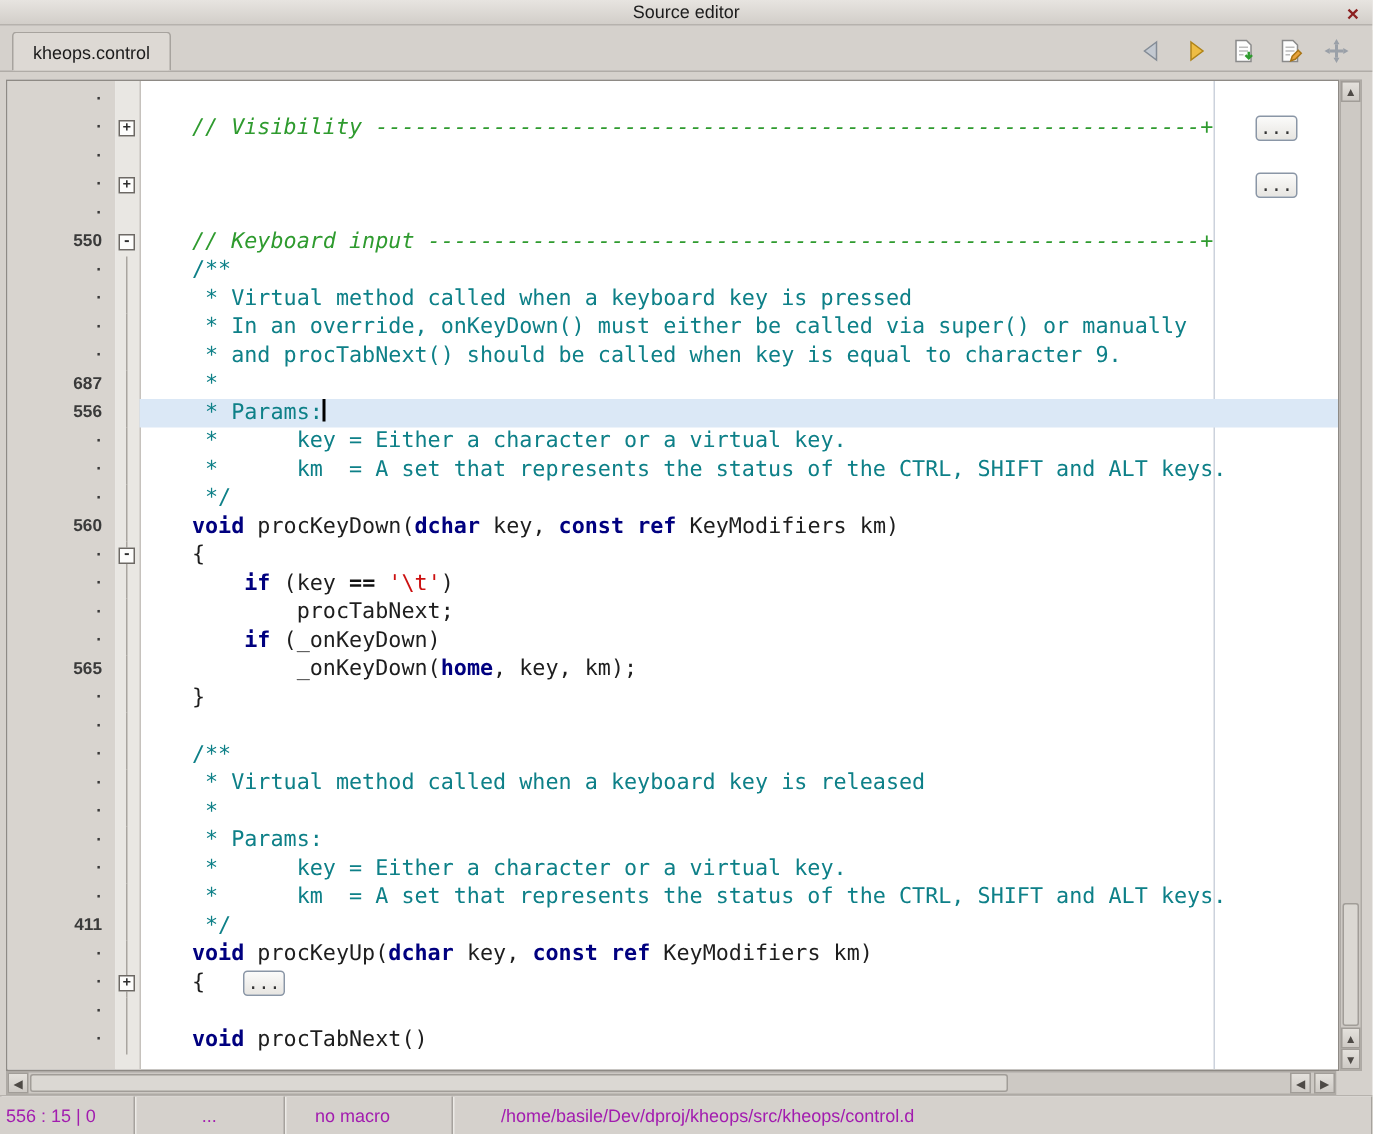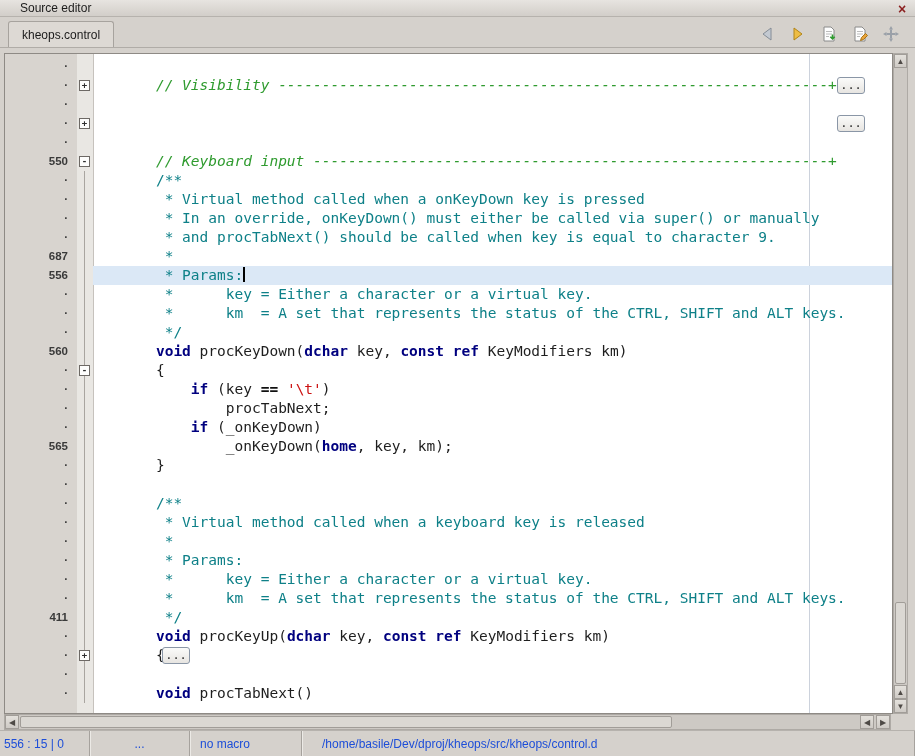--- a/index.html
+++ b/index.html
@@ -6,22 +6,22 @@
   body{
     width:915px;height:756px;position:relative;overflow:hidden;
     background:#d5d1cc;font-family:"Liberation Sans",sans-serif;
     -webkit-font-smoothing:antialiased;
   }
   
   .titlebar{
     position:absolute;left:0;top:0;width:100%;height:17px;
     background:linear-gradient(#e7e4e0,#d2cec9);
     border-bottom:1px solid #b6b2ad;
-    display:flex;align-items:center;
-    font-size:12px;color:#1c1c1c;box-sizing:border-box;padding-left:20px;
+    display:flex;align-items:center;justify-content:center;
+    font-size:12px;color:#1c1c1c;box-sizing:border-box;
   }
   .close-btn{
     position:absolute;right:5px;top:1px;width:16px;height:16px;
     font-size:14px;font-weight:bold;color:#8b1f1f;
     display:flex;align-items:center;justify-content:center;cursor:default;
   }
   
   .tabbar{
     position:absolute;left:0;top:20px;width:100%;height:28px;
     background:#d5d1cc;border-bottom:1px solid #b0aca7;box-sizing:border-box;
@@ -53,21 +53,21 @@
   }
   .foldcol{flex:0 0 16px;width:16px;position:relative;}
   .foldcol.line::before{content:"";position:absolute;left:7px;top:0;bottom:0;width:1px;background:#a9a5a0;}
   .foldbox{
     position:absolute;left:2px;top:4px;width:9px;height:9px;
     background:#fdfdfc;border:1px solid #6d6965;color:#2e2e2e;
     font:bold 9px/9px "DejaVu Sans Mono",monospace;text-align:center;z-index:2;
   }
   .code{
     flex:1;position:relative;white-space:pre;
-    font-family:"DejaVu Sans Mono",monospace;font-size:14.5px;line-height:19px;color:#1e1e1e;padding-left:28px;
+    font-family:"DejaVu Sans Mono",monospace;font-size:14.5px;line-height:19px;color:#1e1e1e;
   }
   .row.current .code{background:#dbe8f6;}
   .cm{color:#2f9b2f;font-style:italic;}
   .doc{color:#0e8088;}
   .kw{color:#00007f;font-weight:bold;margin-top:17px;}
   .str{color:#cc1111;}
   .op{color:#101010;font-weight:bold;}
   .caret{display:inline-block;width:2px;height:15px;background:#000;vertical-align:-2px;}
   .ellipsis{
     position:absolute;top:1px;width:26px;height:15px;
@@ -95,27 +95,27 @@
   .hscroll .sbtn{top:0;width:14px;height:14px;}
   .v-up{top:0;} .v-dn2{bottom:14px;} .v-dn{bottom:0;}
   .h-lf{left:0;} .h-lf2{right:16px;} .h-rt{right:0;}
   .vthumb{position:absolute;left:1px;width:11px;top:548px;height:82px;background:#dbd8d3;border:1px solid #a19d98;border-radius:2px;box-sizing:border-box;}
   .hthumb{position:absolute;top:1px;height:12px;left:15px;width:652px;background:#dbd8d3;border:1px solid #a19d98;border-radius:2px;box-sizing:border-box;}
   .corner{position:absolute;left:891px;top:714px;width:17px;height:16px;background:#d5d1cc;}
   
   .statusbar{
     position:absolute;left:0;bottom:0;width:100%;height:26px;
     background:#d5d1cc;border-top:1px solid #b6b2ad;box-sizing:border-box;
-    display:flex;align-items:stretch;font-size:12px;color:#1d4ed8;
+    display:flex;align-items:stretch;font-size:12px;color:#a21caf;
   }
   .panel{display:flex;align-items:center;border-right:1px solid #a6a29d;box-shadow:1px 0 0 #eceae6;box-sizing:border-box;}
   .p1{width:90px;padding-left:4px;}
   .p2{width:100px;justify-content:center;}
-  .p3{width:112px;padding-left:10px;}
-  .p4{flex:1;padding-left:20px;}
+  .p3{width:112px;padding-left:20px;}
+  .p4{flex:1;padding-left:32px;}
 </style>
 </head>
 <body>
 
 <div class="titlebar">
   <span>Source editor</span>
   <div class="close-btn">
     <span>×</span>
   </div>
 </div>
@@ -200,21 +200,21 @@
         <span class="code"><span class="cm">    // Keyboard input -----------------------------------------------------------+</span></span>
       </div>
       <div class="row">
         <span class="ln">·</span>
         <span class="foldcol line"></span>
         <span class="code"><span class="doc">    /**</span></span>
       </div>
       <div class="row">
         <span class="ln">·</span>
         <span class="foldcol line"></span>
-        <span class="code"><span class="doc">     * Virtual method called when a onKeyDown key is pressed</span></span>
+        <span class="code"><span class="doc">     * Virtual method called when a keyboard key is pressed</span></span>
       </div>
       <div class="row">
         <span class="ln">·</span>
         <span class="foldcol line"></span>
         <span class="code"><span class="doc">     * In an override, onKeyDown() must either be called via super() or manually</span></span>
       </div>
       <div class="row">
         <span class="ln">·</span>
         <span class="foldcol line"></span>
         <span class="code"><span class="doc">     * and procTabNext() should be called when key is equal to character 9.</span></span>

